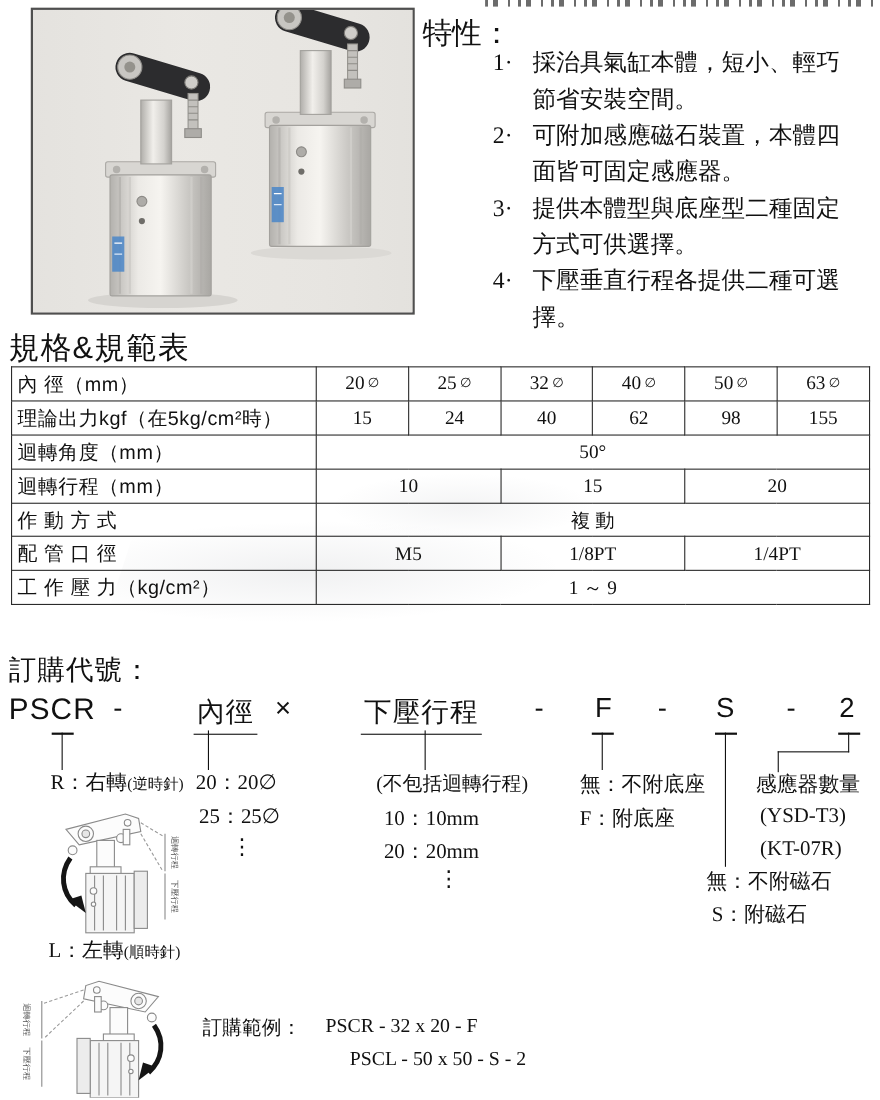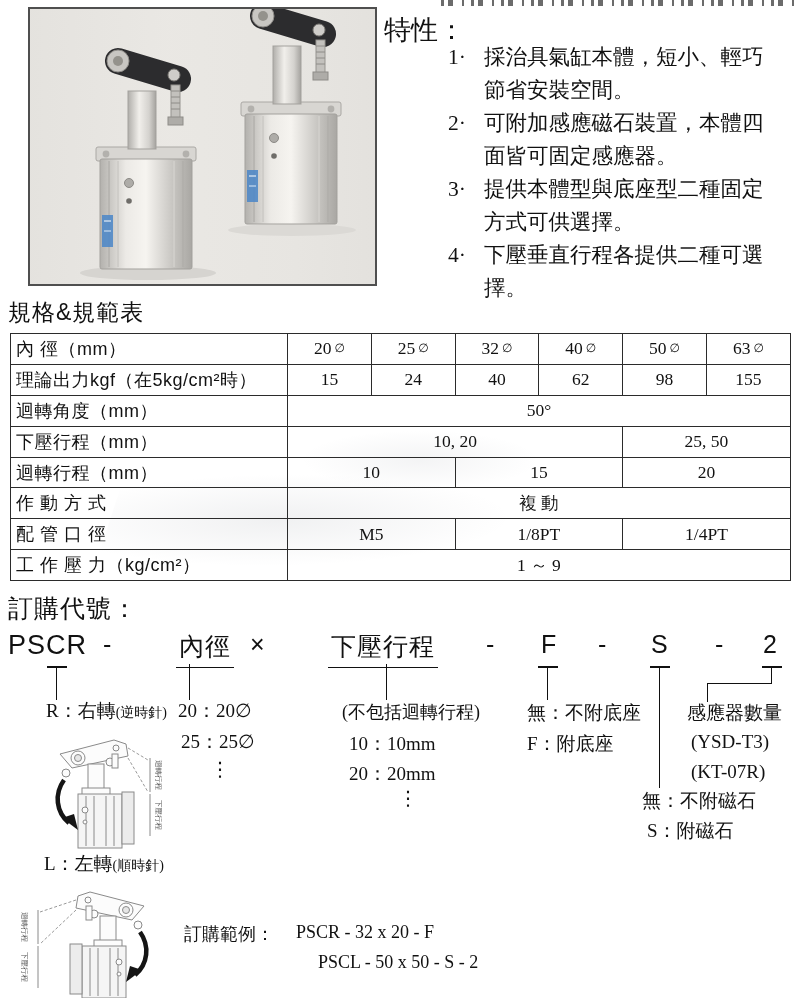--- a/index.html
+++ b/index.html
@@ -11,21 +11,21 @@
   
   #topclip{left:441px;top:0;width:354px;height:6px;opacity:.75;
     background:repeating-linear-gradient(90deg,#3a3a3a 0 3px,transparent 3px 7px,#3a3a3a 7px 12px,transparent 12px 21px,#3a3a3a 21px 23px,transparent 23px 30px);}
   
   #featTitle{left:384px;top:12px;font-family:"Liberation Sans",sans-serif;font-size:27px;}
   #features{left:448px;top:41px;width:350px;font-size:21.5px;line-height:33px;}
   .featItem{display:flex;}
   .featNum{width:36px;flex:none;}
   .featTxt{width:300px;}
   
-  #specTitle{left:8px;top:297px;font-family:"Liberation Sans",sans-serif;font-size:23px;letter-spacing:1px;}
+  #specTitle{left:8px;top:297px;font-family:"Liberation Sans",sans-serif;font-size:28px;letter-spacing:1px;}
   #specTable{left:10px;top:333px;}
   table{border-collapse:collapse;table-layout:fixed;width:780px;}
   td{border:1.6px solid #2b2b2b;height:29.9px;padding:0;}
   td.lbl{font-family:"Liberation Sans",sans-serif;font-size:18px;padding-left:5px;letter-spacing:.5px;white-space:nowrap;}
   td.val{font-family:"Liberation Serif",serif;font-size:17.5px;text-align:center;}
   .dia{font-size:12px;position:relative;top:-2px;margin-left:3px;}
   #wm1,#wm2{pointer-events:none;}
   #wm1{left:110px;top:470px;width:420px;height:100px;background:radial-gradient(ellipse at 40% 50%,rgba(110,115,125,.10),transparent 65%);transform:skewX(-18deg);}
   #wm2{left:300px;top:430px;width:240px;height:60px;background:radial-gradient(ellipse,rgba(110,115,125,.08),transparent 70%);}
   
@@ -150,25 +150,20 @@
         <td class="val">40</td>
         <td class="val">62</td>
         <td class="val">98</td>
         <td class="val">155</td>
       </tr>
       <tr>
         <td class="lbl">迴轉角度（mm）</td>
         <td class="val" colspan="6">50°</td>
       </tr>
       <tr>
-        <td class="lbl">下壓行程（mm）</td>
-        <td class="val" colspan="4">10, 20</td>
-        <td class="val" colspan="2">25, 50</td>
-      </tr>
-      <tr>
         <td class="lbl">迴轉行程（mm）</td>
         <td class="val" colspan="2">10</td>
         <td class="val" colspan="2">15</td>
         <td class="val" colspan="2">20</td>
       </tr>
       <tr>
         <td class="lbl">作 動 方 式</td>
         <td class="val" colspan="6">複 動</td>
       </tr>
       <tr>

